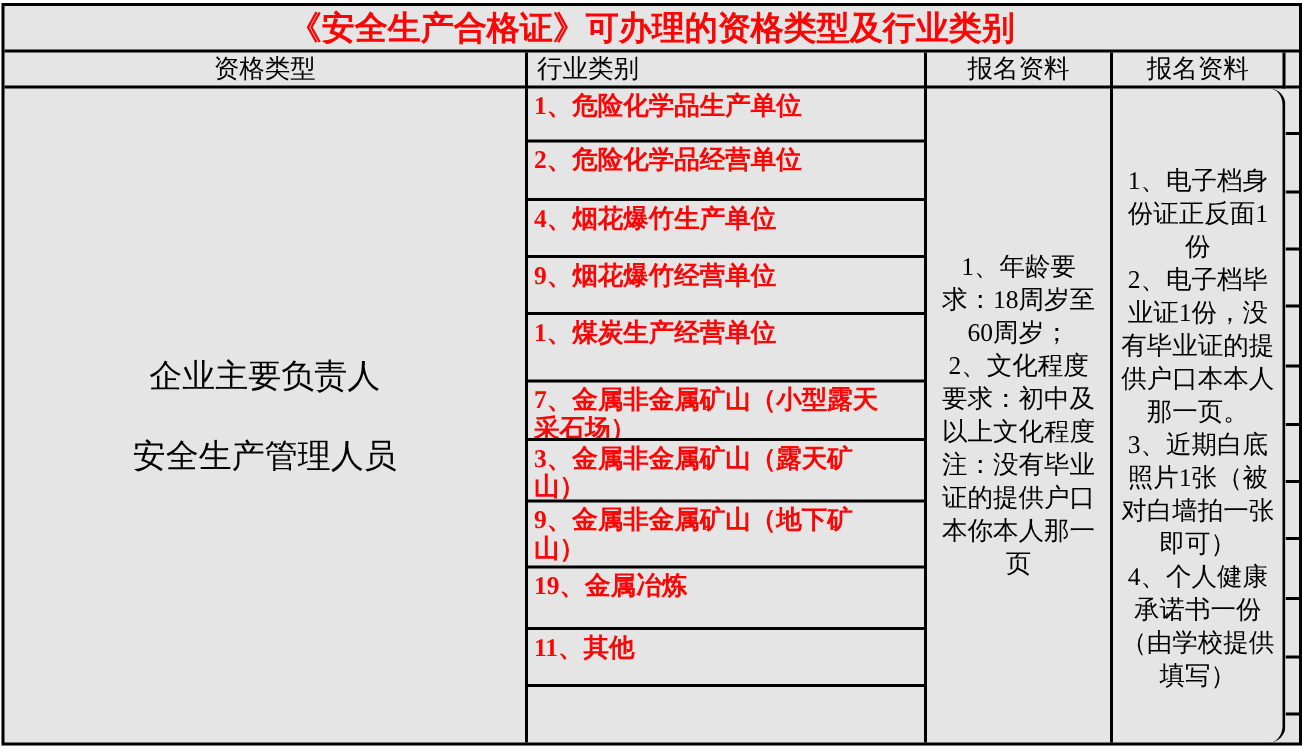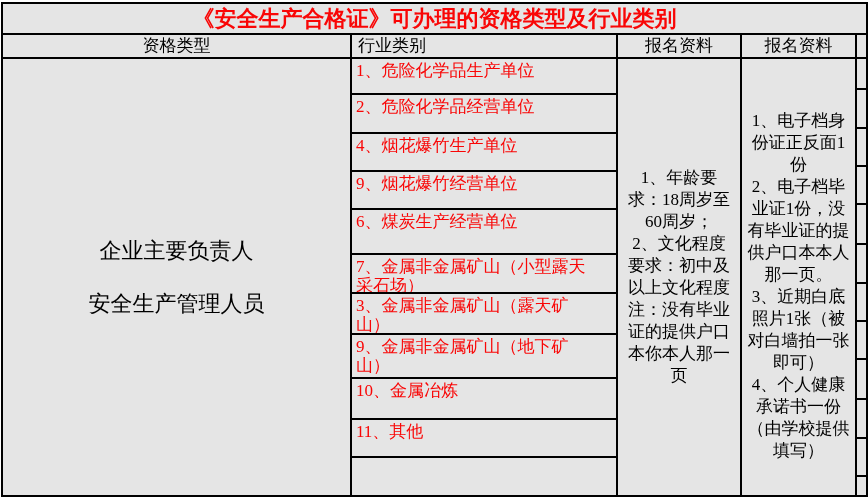--- a/index.html
+++ b/index.html
@@ -18,30 +18,30 @@
   .hcell.left{justify-content:flex-start;padding-left:6px;}
   .hcell.sliver{border-right:none;}
   .body-row{height:436px;}
   .bcell{box-sizing:border-box;border-right:2px solid #000;overflow:hidden;}
   .bcell.sliver{border-right:none;}
   
   .qual-cell{display:flex;flex-direction:column;align-items:center;justify-content:center;row-gap:25px;}
   .qual-line{font-size:22px;line-height:28px;white-space:nowrap;}
   
   .cat-col{display:flex;flex-direction:column;}
-  .c2row{box-sizing:border-box;border-bottom:2px solid #000;color:#f90606;font-weight:normal;
+  .c2row{box-sizing:border-box;border-bottom:2px solid #000;color:#f90606;font-weight:bold;
          font-size:17px;line-height:19px;padding:2px 2px 0 4px;white-space:pre-line;overflow:hidden;}
   .c2row:nth-child(1){height:36px}.c2row:nth-child(2){height:39px}.c2row:nth-child(3){height:38px}
   .c2row:nth-child(4){height:38px}.c2row:nth-child(5){height:45px}.c2row:nth-child(6){height:39px}
   .c2row:nth-child(7){height:41px}.c2row:nth-child(8){height:44px}.c2row:nth-child(9){height:41px}
   .c2row:nth-child(10){height:38px}.c2row:nth-child(11){height:37px;border-bottom:none;}
   
   .txt-cell{display:flex;align-items:center;justify-content:center;text-align:center;}
   .txt-cell .blk{font-size:17px;line-height:22px;white-space:pre-line;}
-  .materials-cell{padding-top:18px;}
+  .materials-cell{padding-top:18px;border-radius:11px;}
   
   .sliver-col{display:flex;flex-direction:column;}
   .sliver-seg{box-sizing:border-box;border-bottom:2px solid #000;}
   .sliver-seg.last{border-bottom:none;flex:1;}
 </style>
 </head>
 <body>
 
 <div class="page">
   <div class="tbl">
@@ -61,28 +61,28 @@
     <div class="body-row">
       <div class="bcell qual-cell" id="qual-cell">
           <div class="qual-line">企业主要负责人</div>
           <div class="qual-line">安全生产管理人员</div>
         </div>
       <div class="bcell cat-col" id="cat-col">
           <div class="c2row">1、危险化学品生产单位</div>
           <div class="c2row">2、危险化学品经营单位</div>
           <div class="c2row">4、烟花爆竹生产单位</div>
           <div class="c2row">9、烟花爆竹经营单位</div>
-          <div class="c2row">6、煤炭生产经营单位</div>
+          <div class="c2row">1、煤炭生产经营单位</div>
           <div class="c2row">7、金属非金属矿山（小型露天
 采石场）</div>
           <div class="c2row">3、金属非金属矿山（露天矿
 山）</div>
           <div class="c2row">9、金属非金属矿山（地下矿
 山）</div>
-          <div class="c2row">10、金属冶炼</div>
+          <div class="c2row">19、金属冶炼</div>
           <div class="c2row">11、其他</div>
         </div>
       <div class="bcell txt-cell">
         <div class="blk">1、年龄要
 求：18周岁至
 60周岁；
 2、文化程度
 要求：初中及
 以上文化程度
 注：没有毕业

